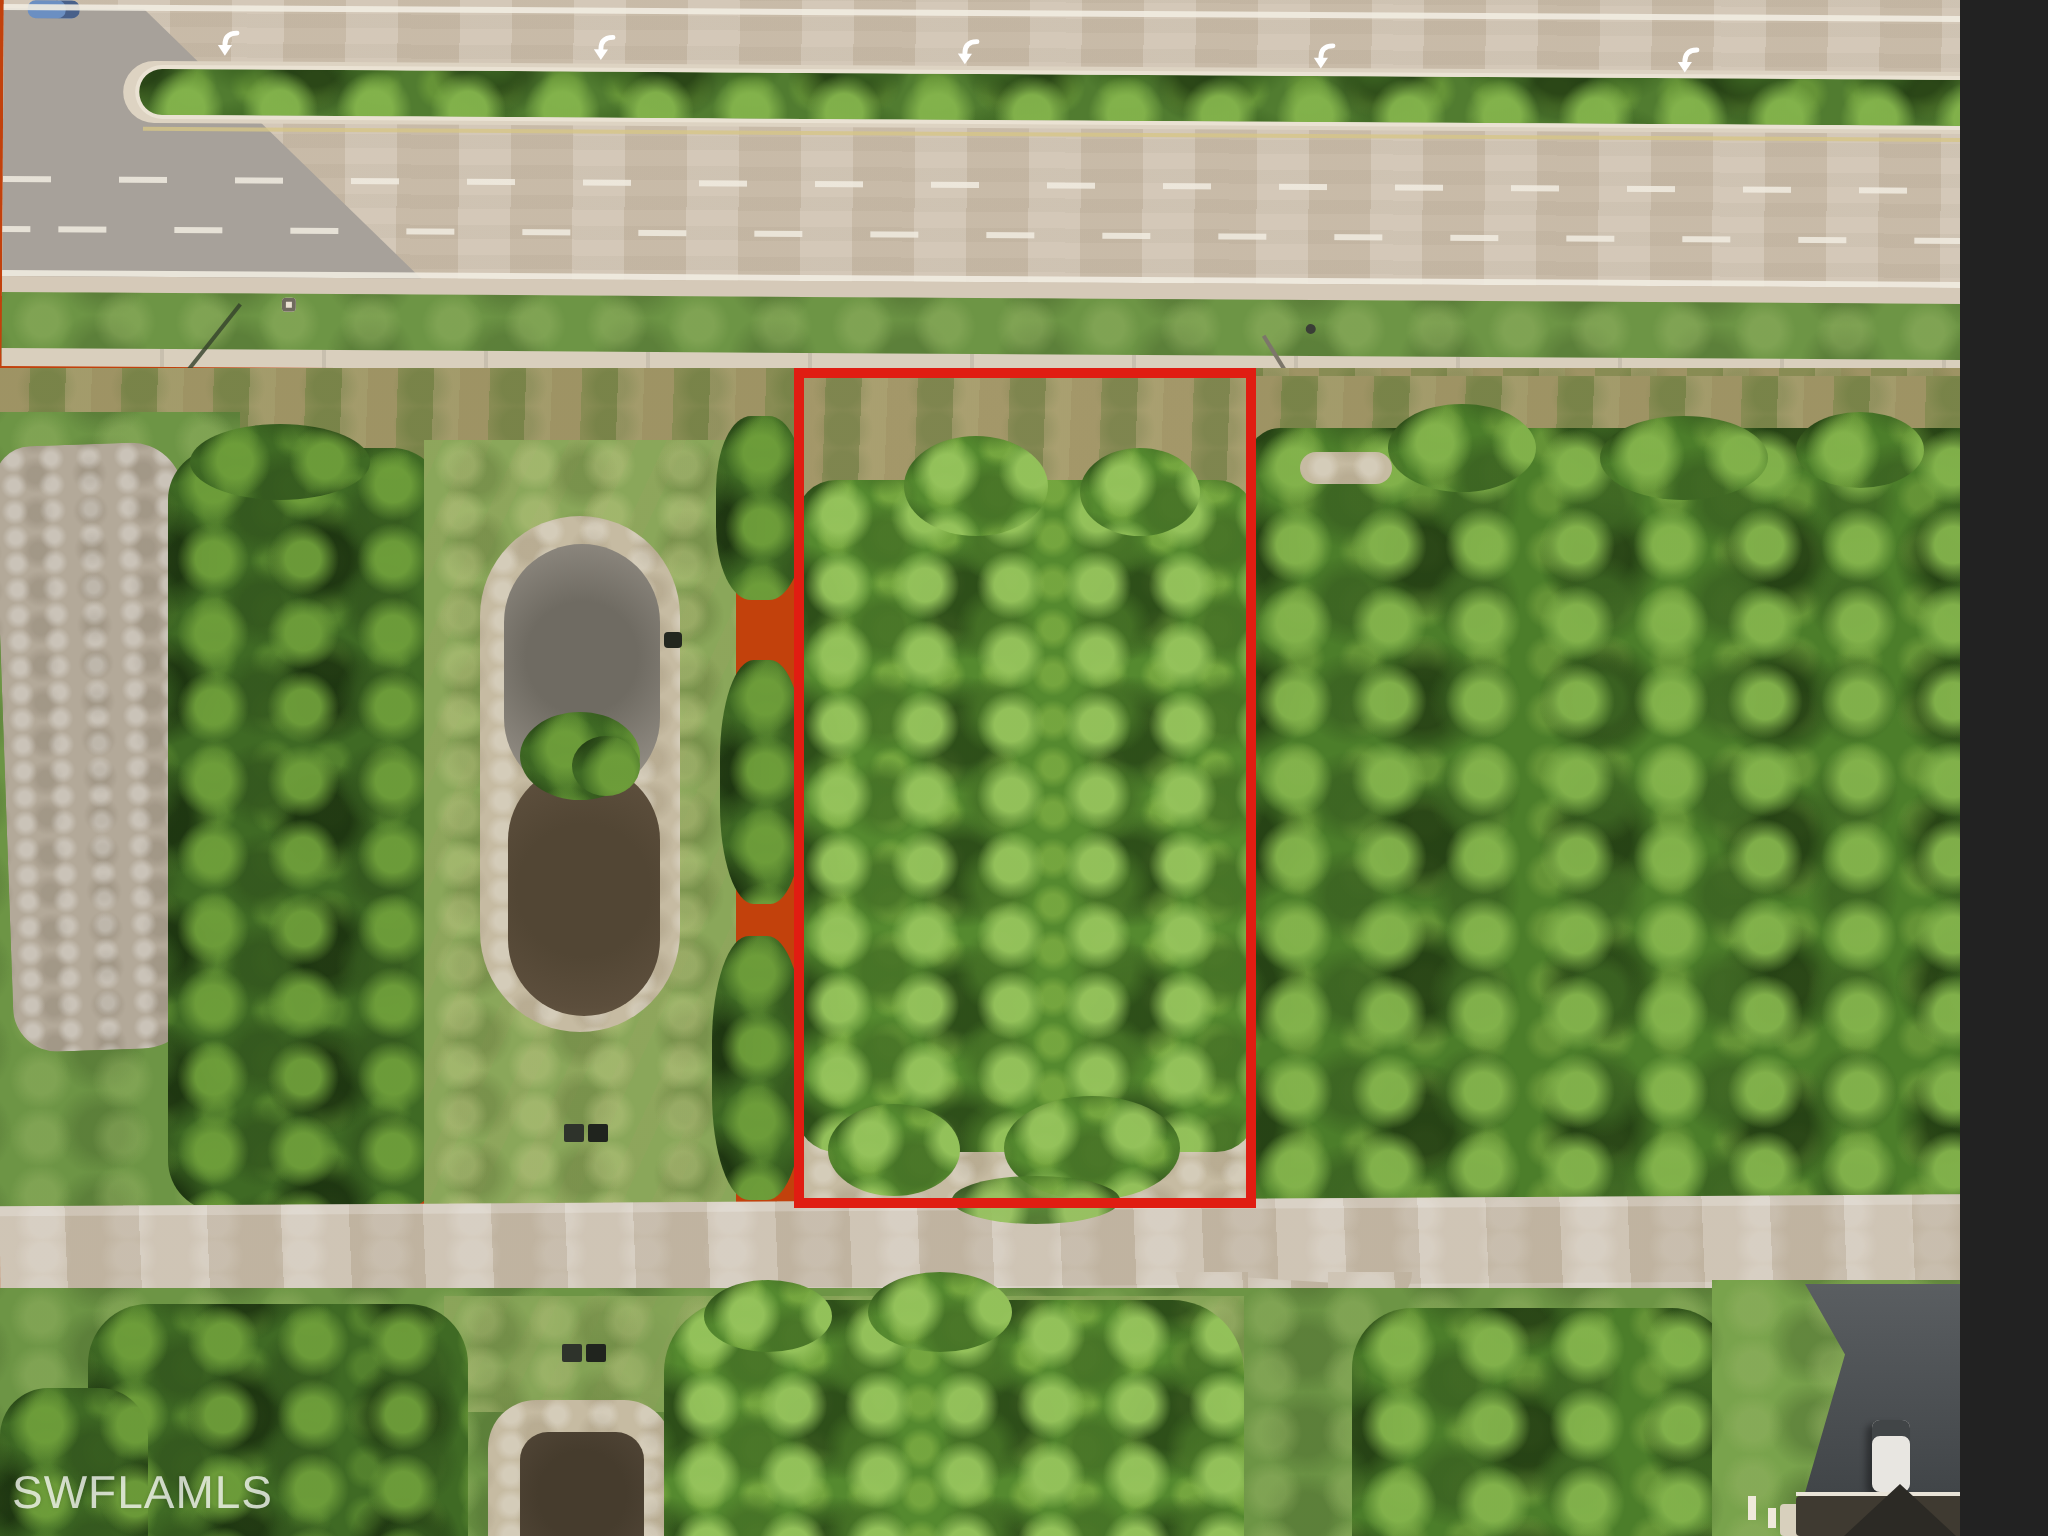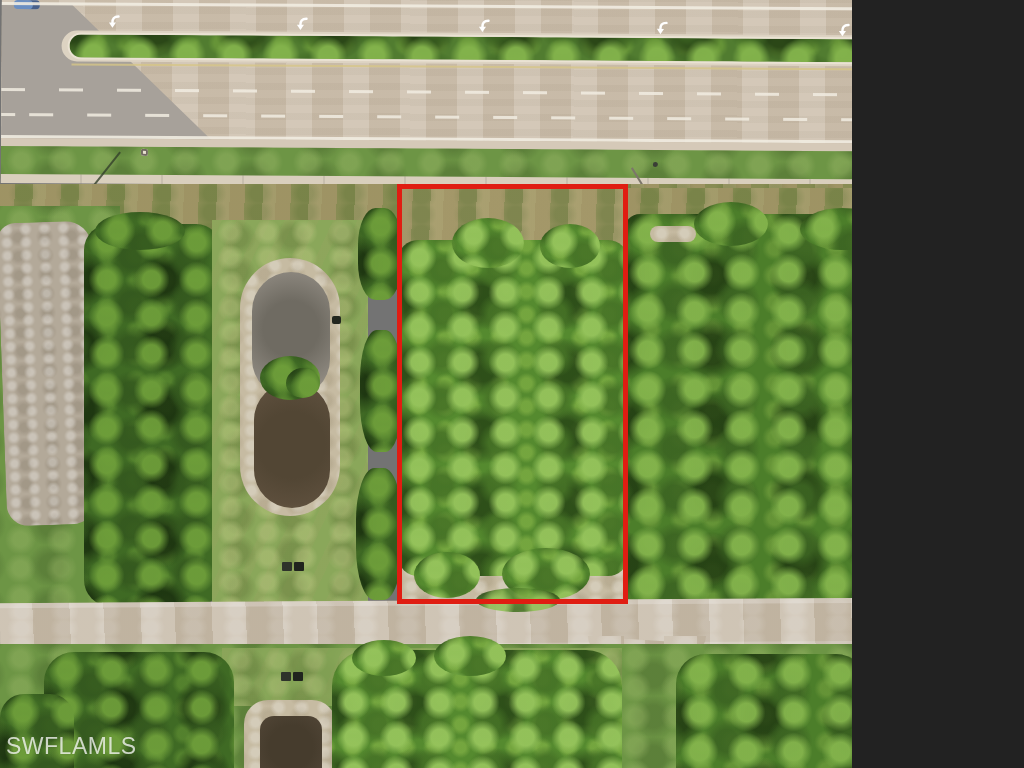--- a/index.html
+++ b/index.html
@@ -1,18 +1,18 @@
 <!DOCTYPE html>
 <html><head>
 <meta charset="utf-8">
 <style>
   html,body{margin:0;padding:0;background:#222;}
   #stage{
-    position:relative;width:852px;height:768px;overflow:hidden;
-    background:#737373;font-family:"Liberation Sans",sans-serif;
+    position:relative;width:980px;height:768px;overflow:hidden;
+    background:#c2410c;font-family:"Liberation Sans",sans-serif;
   }
   #stage *{position:absolute;box-sizing:border-box;}
 
   
   .tex-dirt{
     background-color:#cfc2b0;
     background-image:
       repeating-linear-gradient(90deg, rgba(255,255,255,.10) 0 26px, rgba(150,133,108,.12) 26px 57px),
       repeating-linear-gradient(0deg, rgba(125,110,88,.07) 0 7px, rgba(255,255,255,0) 7px 15px);
   }

